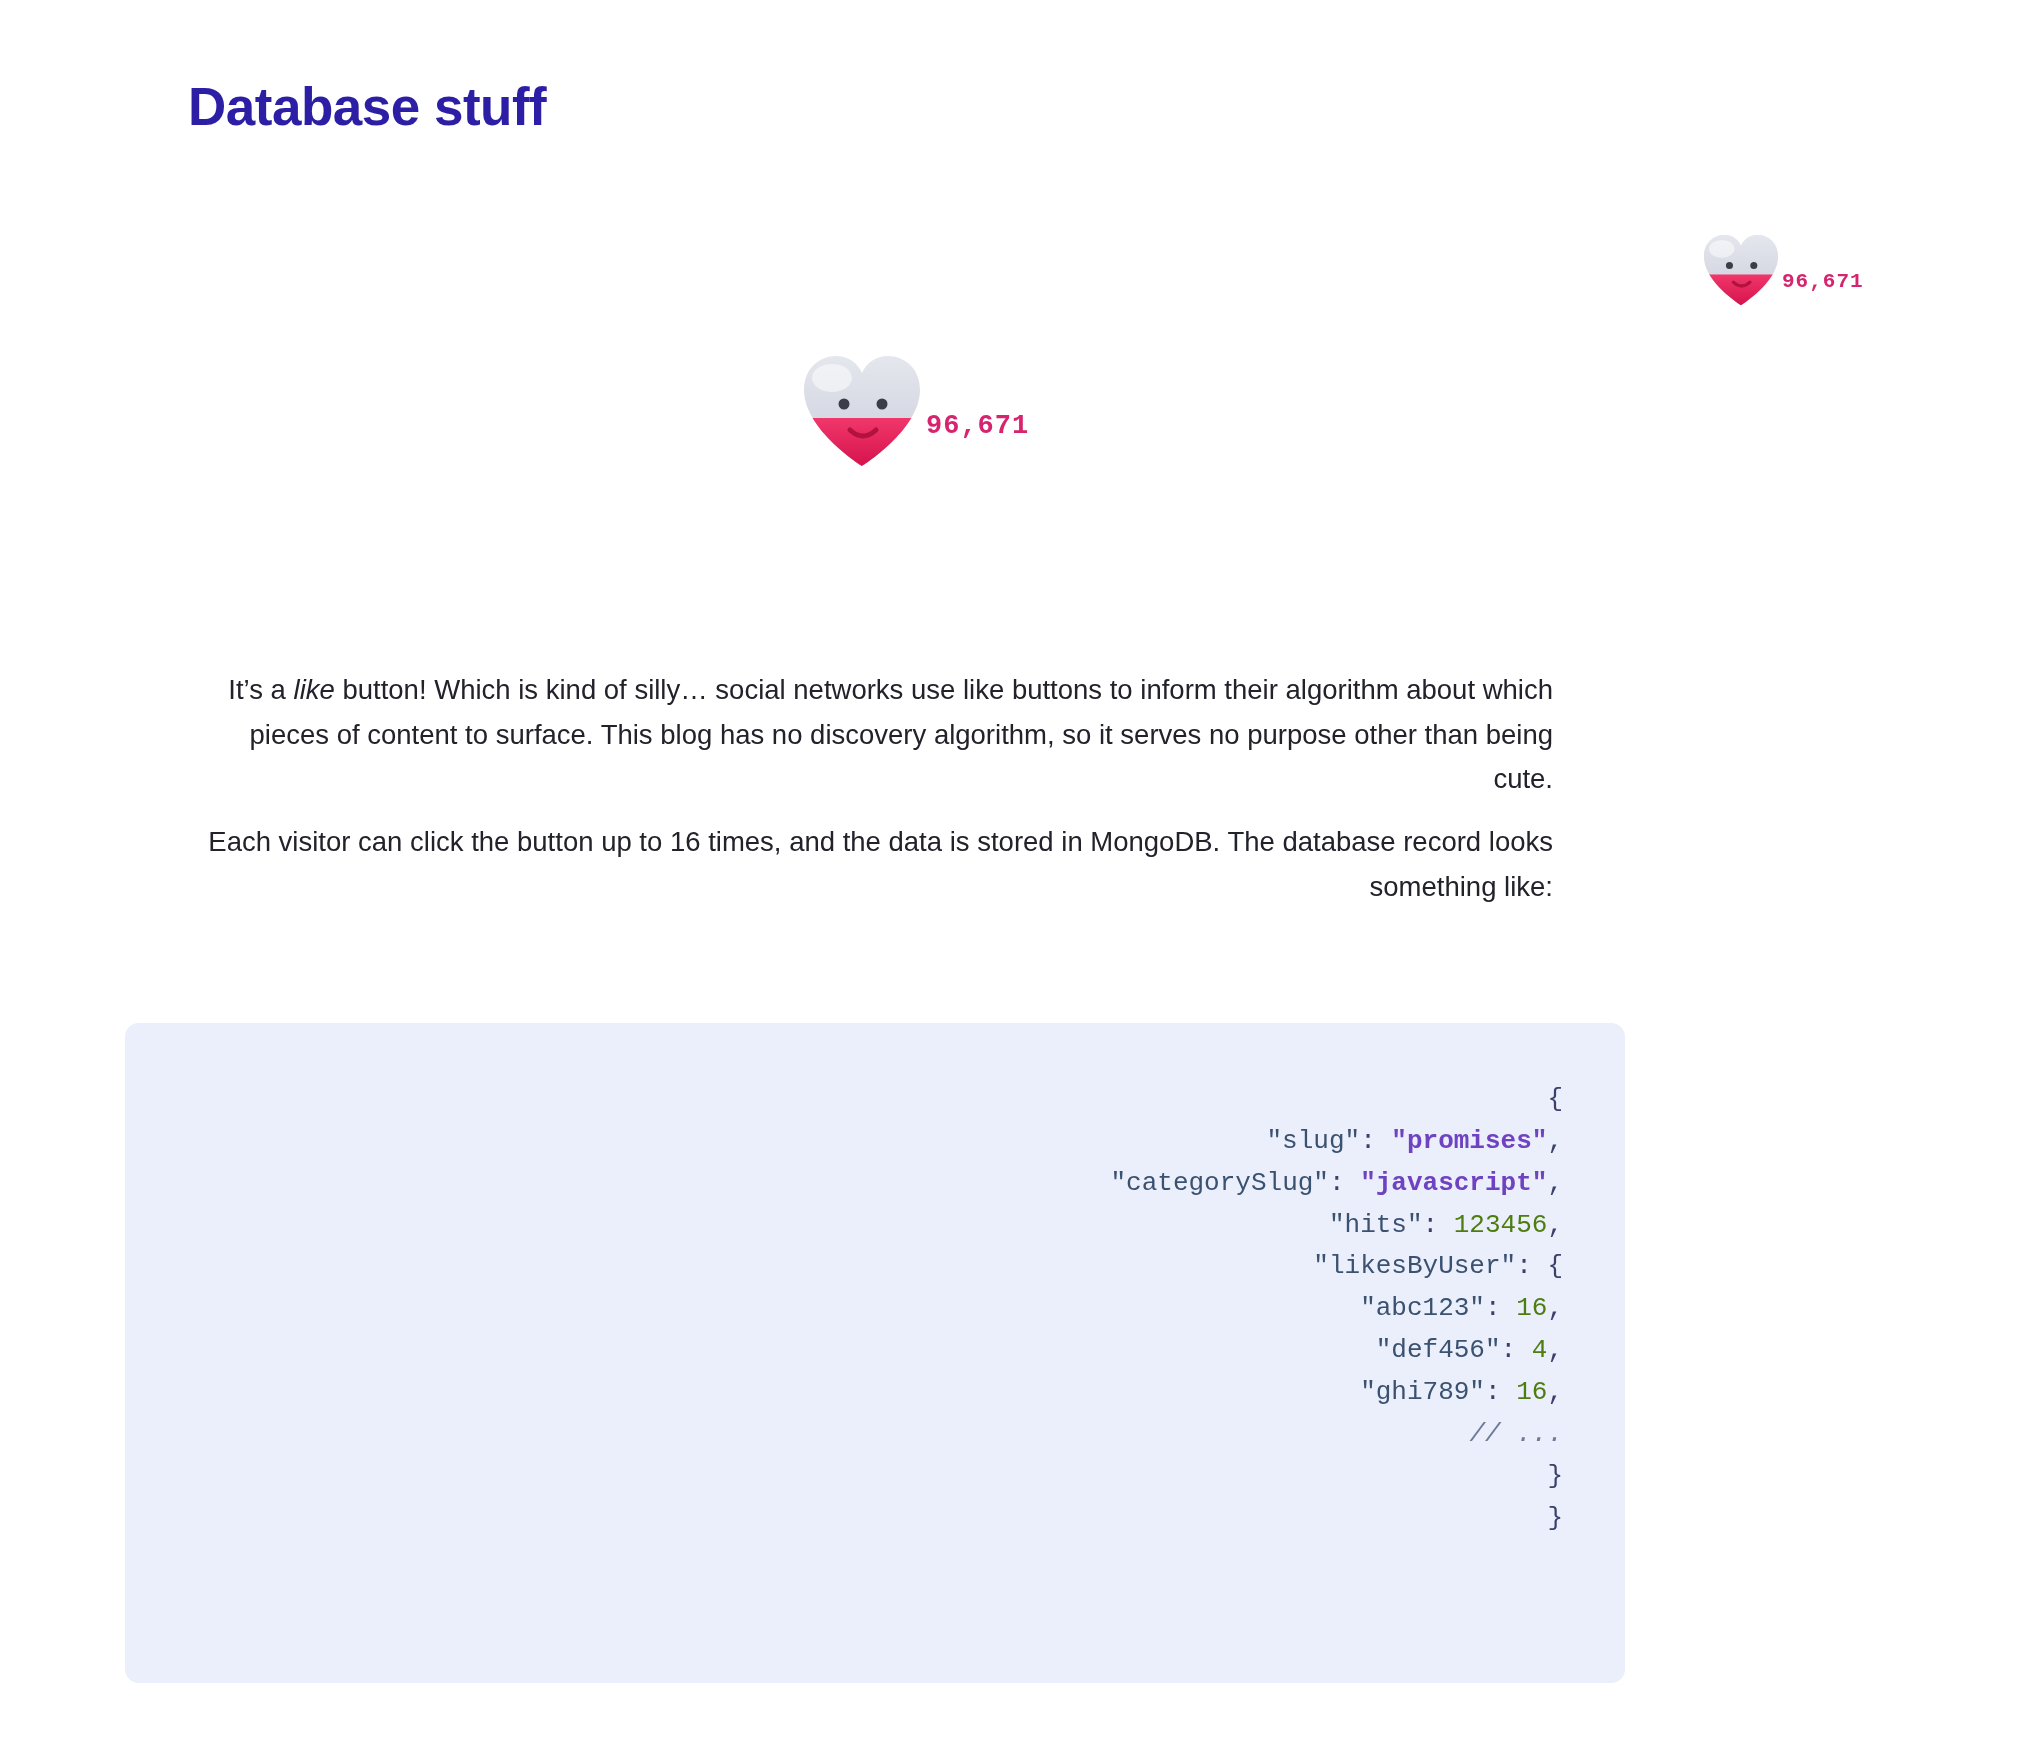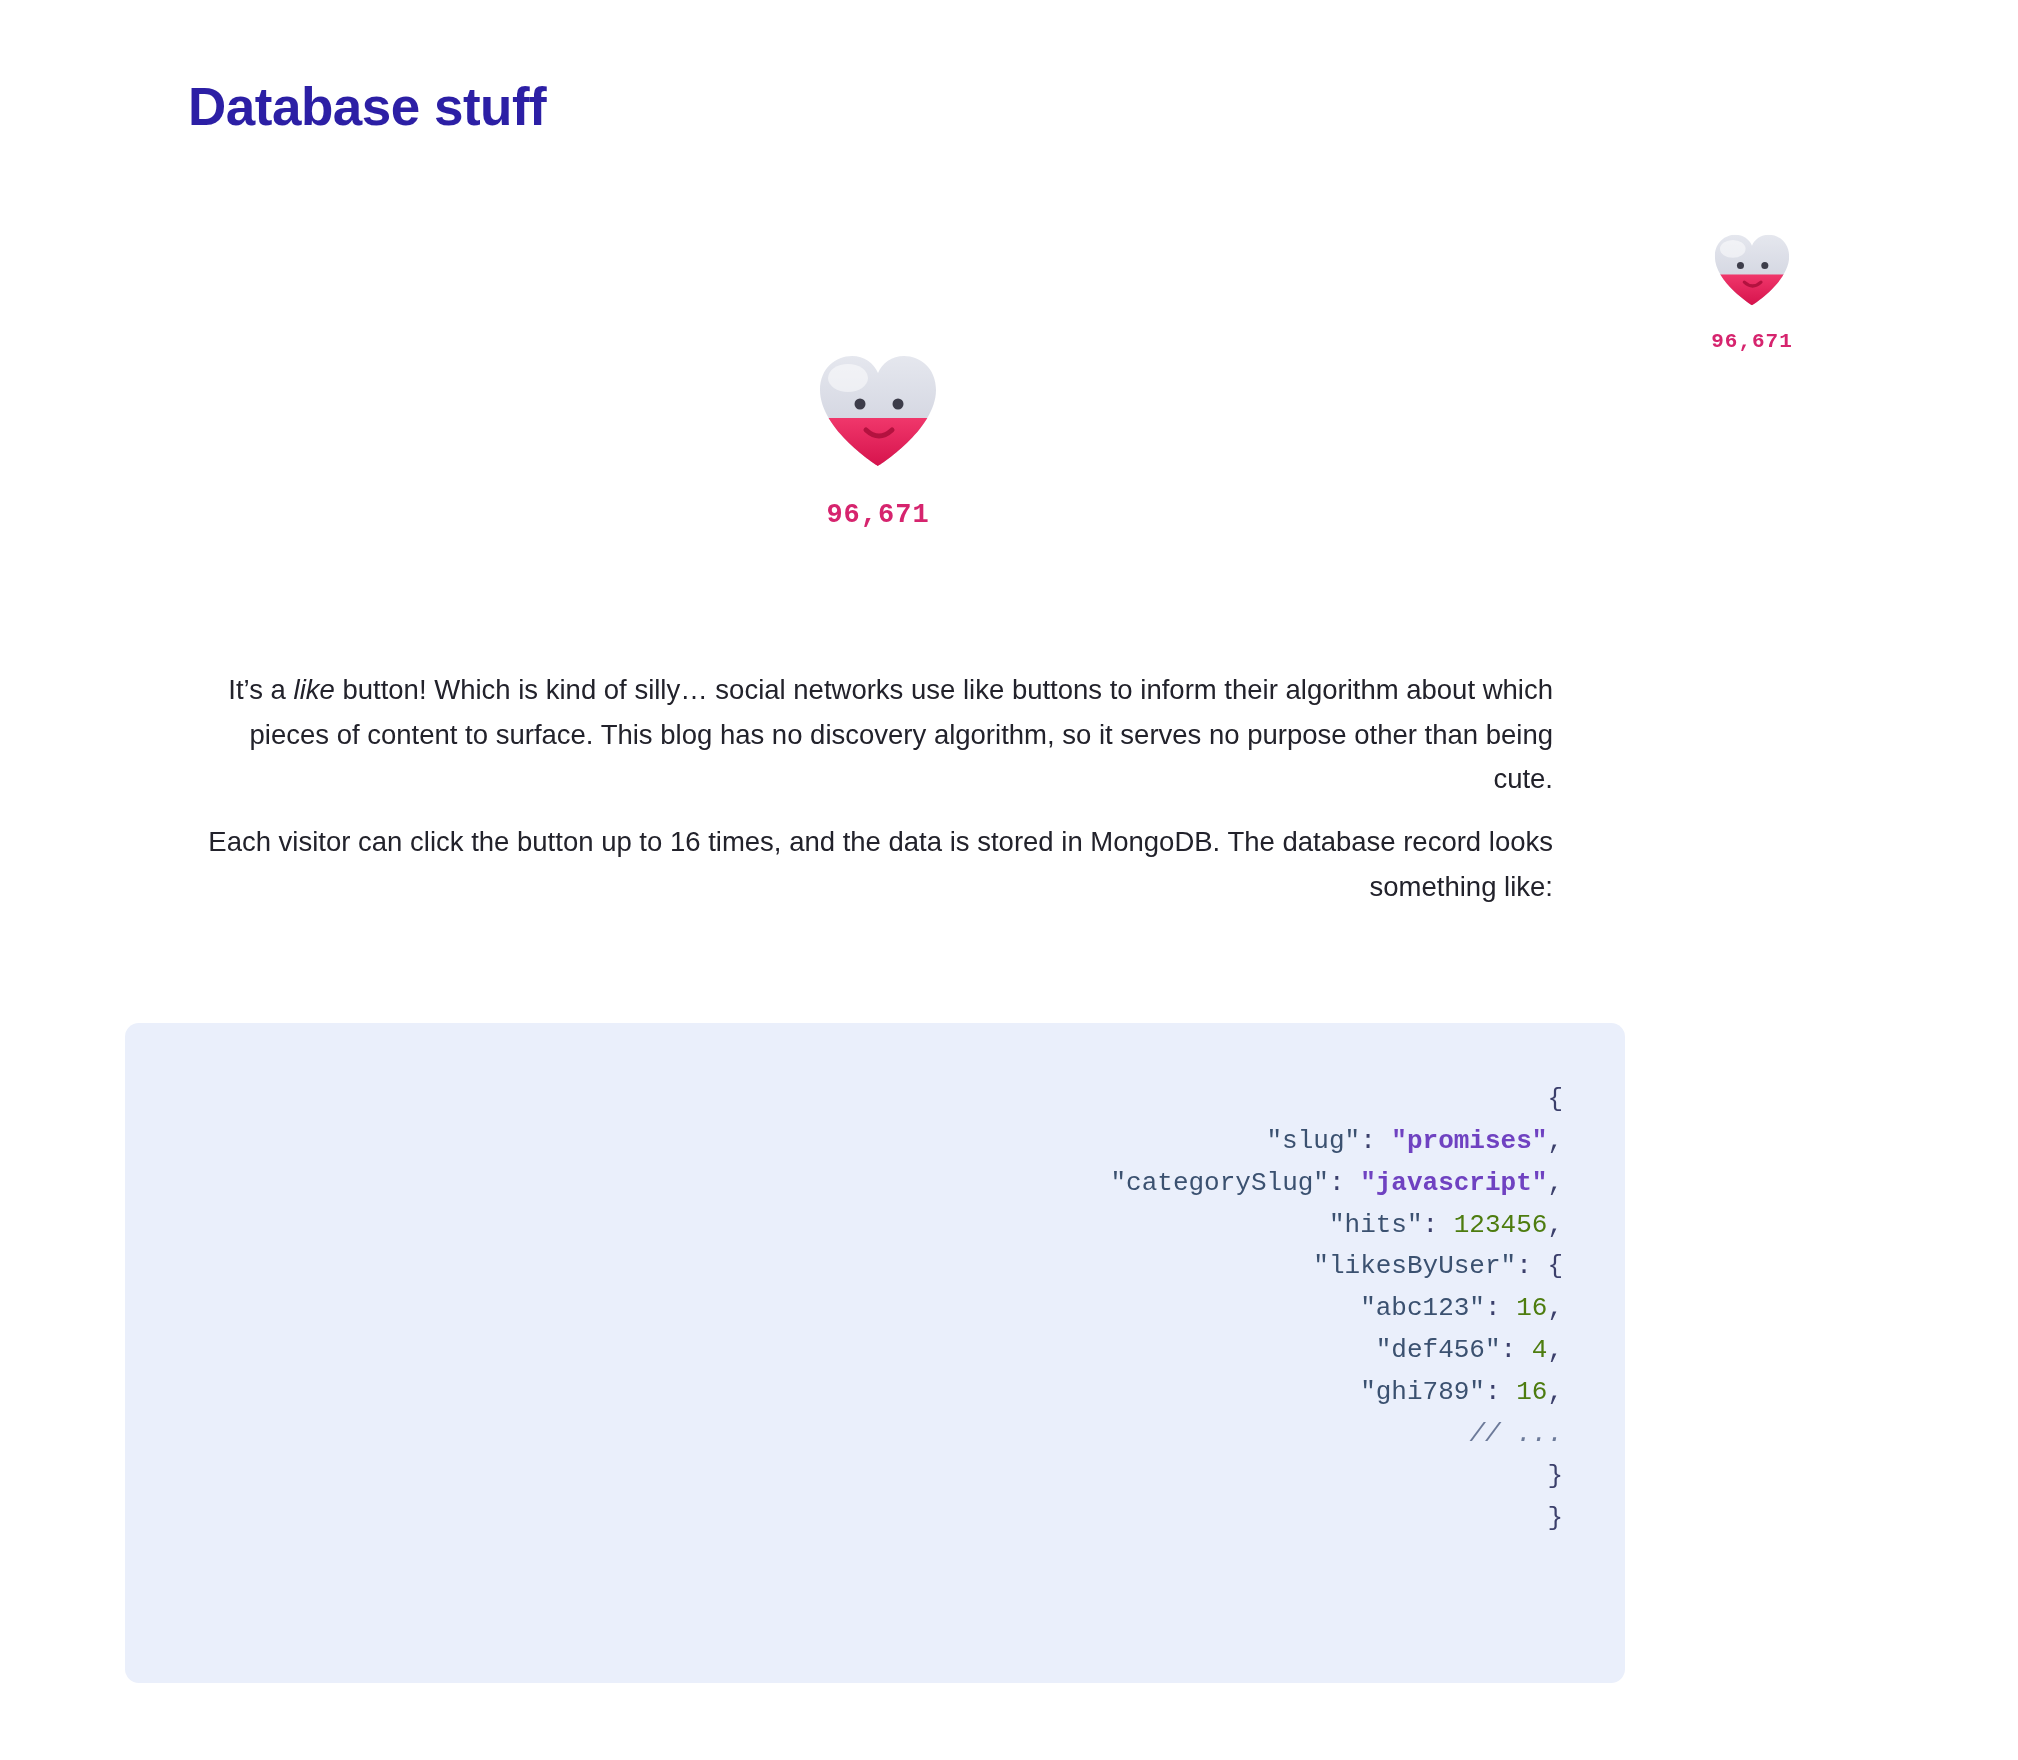--- a/index.html
+++ b/index.html
@@ -50,21 +50,21 @@
   .para-intro { top: 240px; }
   .para-two   { top: 668px; }
   .para-three { top: 820px; }
 
   .para em { }
 
   
   .like-widget {
     position: absolute;
     display: flex;
-    flex-direction: column;
+    flex-direction: row;
     align-items: center;
     cursor: pointer;
     user-select: none;
   }
   .like-widget.centered {
     left: 798px;
     top: 352px;
     width: 160px;
   }
   .like-widget.sidebar {

